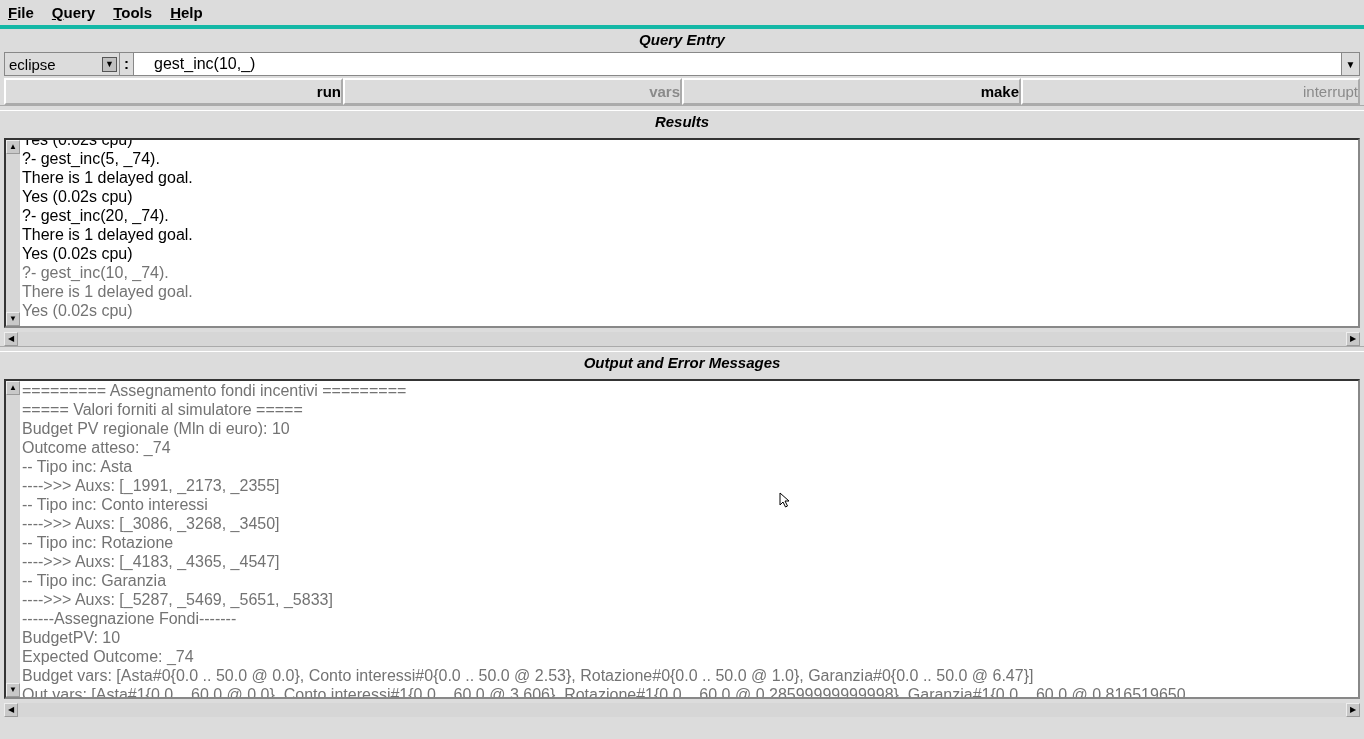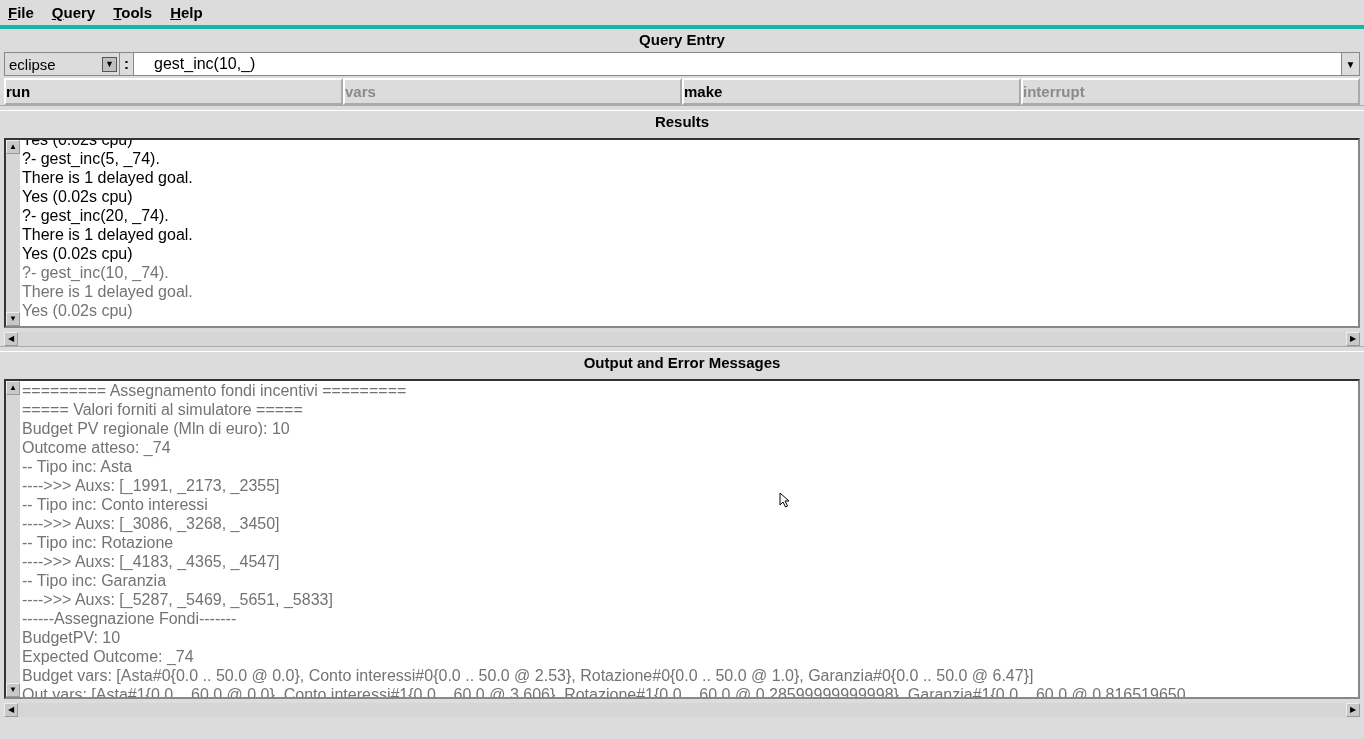--- a/index.html
+++ b/index.html
@@ -23,20 +23,21 @@
   }
   .menubar .menu-item {
     cursor: default;
   }
   .menu-underline { text-decoration: underline; }
   .section-title {
     font-weight: bold;
     text-align: center;
     padding: 2px 0 4px 0;
     background: #dcdcdc;
+    font-style: italic;
   }
   .query-entry-row {
     display: flex;
     align-items: stretch;
     border: 1px solid #888;
     background: #14532d;
     margin: 0 4px;
   }
   .dropdown {
     display: flex;
@@ -80,21 +81,21 @@
     align-items: center;
     justify-content: center;
     font-size: 10px;
   }
   .button-row {
     display: flex;
     margin: 2px 4px 0 4px;
   }
   .button-row .btn {
     flex: 1;
-    text-align: left;
+    text-align: right;
     padding: 3px 0;
     background: #dcdcdc;
     border: 2px outset #fff;
     font-weight: bold;
     font-size: 15px;
   }
   .button-row .btn.disabled {
     color: #8a8a8a;
   }
   .button-row .btn.active {
@@ -190,21 +191,21 @@
     <span class="dropdown-btn">▼</span>
   </div>
   <div class="colon-sep">:</div>
   <input class="query-input" value="gest_inc(10,_)" style="">
   <div class="query-end-btn">▼</div>
 </div>
 <div class="button-row">
   <div class="btn">run</div>
   <div class="btn disabled">vars</div>
   <div class="btn">make</div>
-  <div class="btn disabled" style="font-weight:bold">interrupt</div>
+  <div class="btn disabled" style="font-weight:normal">interrupt</div>
 </div>
 
 <div class="hr-sep"></div>
 
 <div class="section-title">Results</div>
 <div class="pane-wrap">
   <div class="text-pane-outer results-pane">
     <div class="scroll-rail">
       <div class="scroll-arrow">▲</div>
       <div class="scroll-track"></div>

